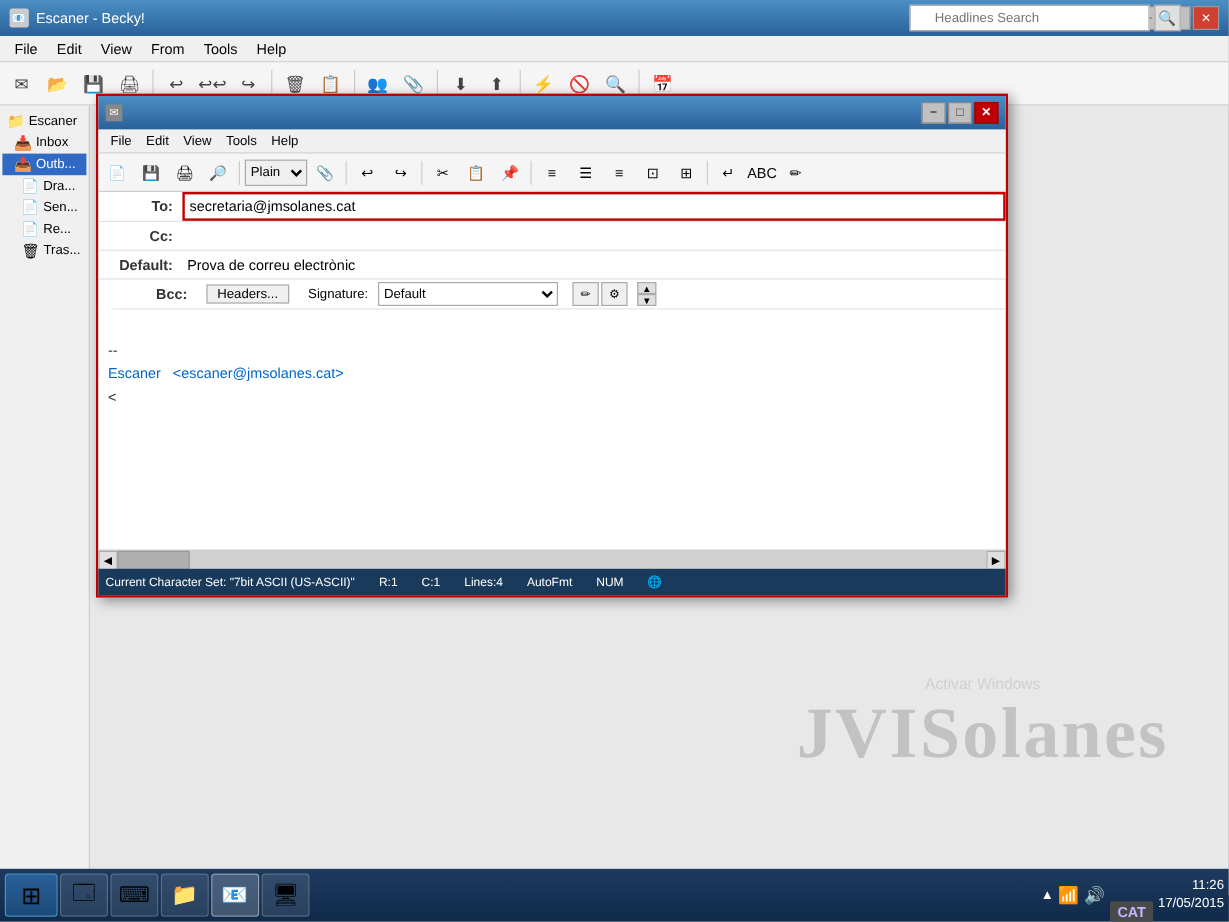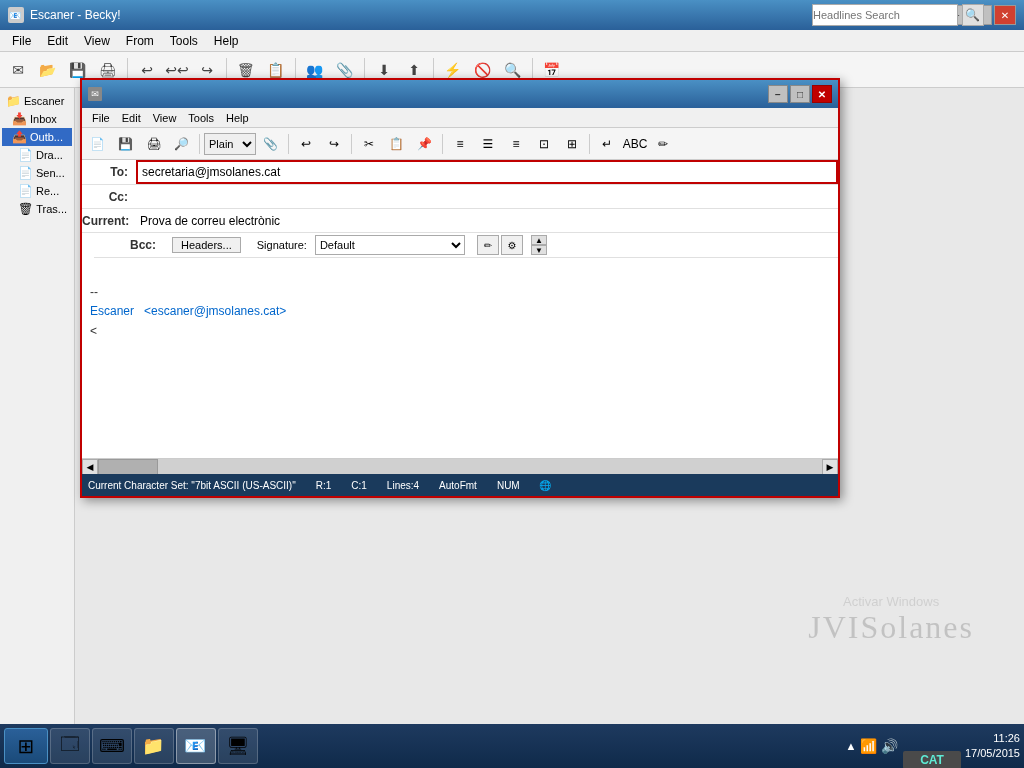--- a/index.html
+++ b/index.html
@@ -84,24 +84,24 @@
     
     .search-bar {
       position: absolute;
       top: 4px;
       right: 40px;
       display: flex;
       align-items: center;
       gap: 4px;
     }
     .search-input {
-      width: 146px;
+      width: 200px;
       height: 22px;
       border: 1px solid #aaa;
-      padding: 2px 0;
+      padding: 2px 20px;
       font-size: 11px;
       background: white;
     }
     .search-icon-btn {
       width: 22px; height: 22px;
       background: #e0e0e0;
       border: 1px solid #aaa;
       display: flex; align-items: center; justify-content: center;
       cursor: pointer;
     }
@@ -215,22 +215,22 @@
       text-align: right;
       font-size: 11px;
       color: white;
       line-height: 1.4;
     }
     .tray-icon { font-size: 14px; color: white; }
 
     
     .cat-badge {
       background: #4a4a4a;
-      color: #5eead4;
-      padding: 2px 17px;
+      color: #c4b5fd;
+      padding: 2px 6px;
       font-size: 12px;
       font-weight: bold;
       border-radius: 2px;
       margin-top: 28px;
     }
 
     
     .compose-window {
       position: absolute;
       top: 78px;
@@ -329,21 +329,21 @@
       background: white;
       flex-shrink: 0;
     }
     .field-row {
       display: flex;
       align-items: center;
       border-bottom: 1px solid #e0e0e0;
       min-height: 24px;
     }
     .field-label {
-      width: 54px;
+      width: 70px;
       text-align: right;
       padding-right: 8px;
       font-size: 12px;
       font-weight: bold;
       color: #333;
       flex-shrink: 0;
     }
     .field-input {
       flex: 1;
       border: none;
@@ -580,21 +580,21 @@
       <div class="sidebar-item" style="padding-left:16px;">
         <span class="folder-icon">🗑</span>
         <span>Tras...</span>
       </div>
     </div>
 
     <div style="flex:1; background:#e8e8e8; position:relative;">
 
       <div style="position:absolute; bottom:100px; right:50px; opacity:0.25; pointer-events:none; text-align:center;">
         <div style="font-size:13px; color:#888;">Activar Windows</div>
-        <div style="font-size:32px; font-weight:normal; color:#555; font-family:Georgia,serif; letter-spacing:2px;">JVISolanes</div>
+        <div style="font-size:60px; font-weight:bold; color:#555; font-family:Georgia,serif; letter-spacing:2px;">JVISolanes</div>
       </div>
 
     </div>
   </div>
 
   <div class="status-bar">
     <span>[Escaner] Outbox</span>
     <span>R:1</span>
     <span>C:1</span>
     <span>Lines:1</span>
@@ -686,21 +686,21 @@
       <span class="field-label">To:</span>
       <input class="field-input to-field" type="text" value="secretaria@jmsolanes.cat" style="">
     </div>
 
     <div class="field-row">
       <span class="field-label">Cc:</span>
       <input class="field-input" type="text" value="" style="">
     </div>
 
     <div class="field-row">
-      <span class="field-label">Current:</span>
+      <span class="field-label">Default:</span>
       <input class="field-input" type="text" value="Prova de correu electrònic" style="">
     </div>
 
     <div class="field-row-bcc" style="padding: 2px 0; margin-left: 12px;">
       <span class="bcc-label">Bcc:</span>
       <button class="headers-btn">Headers...</button>
       <span class="sig-label">Signature:</span>
       <select class="sig-select">
         <option>Default</option>
       </select>

